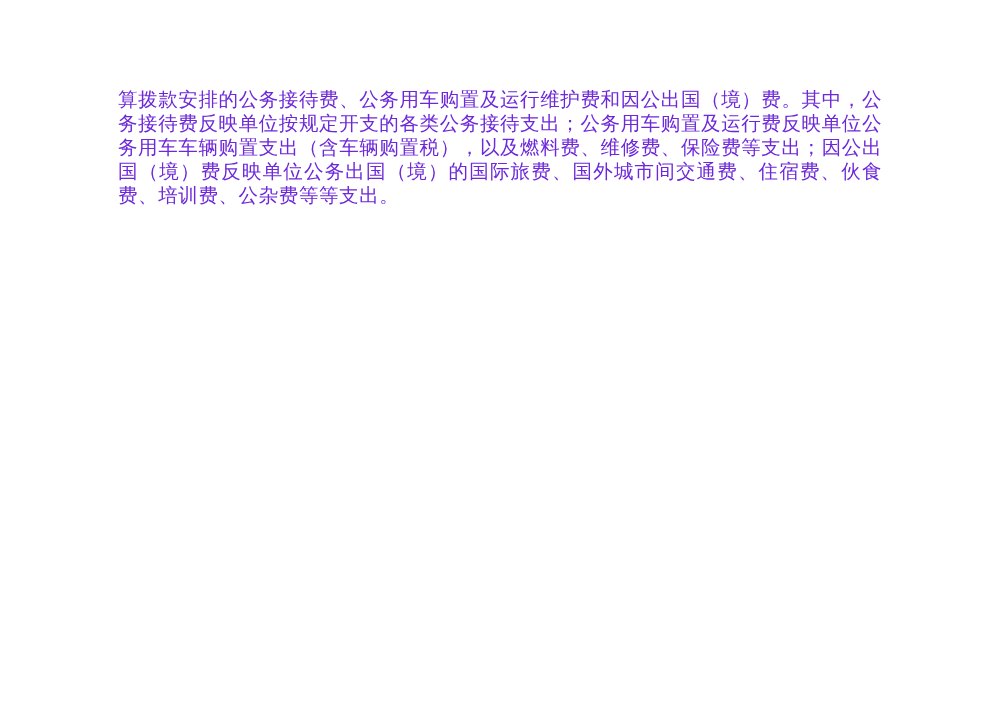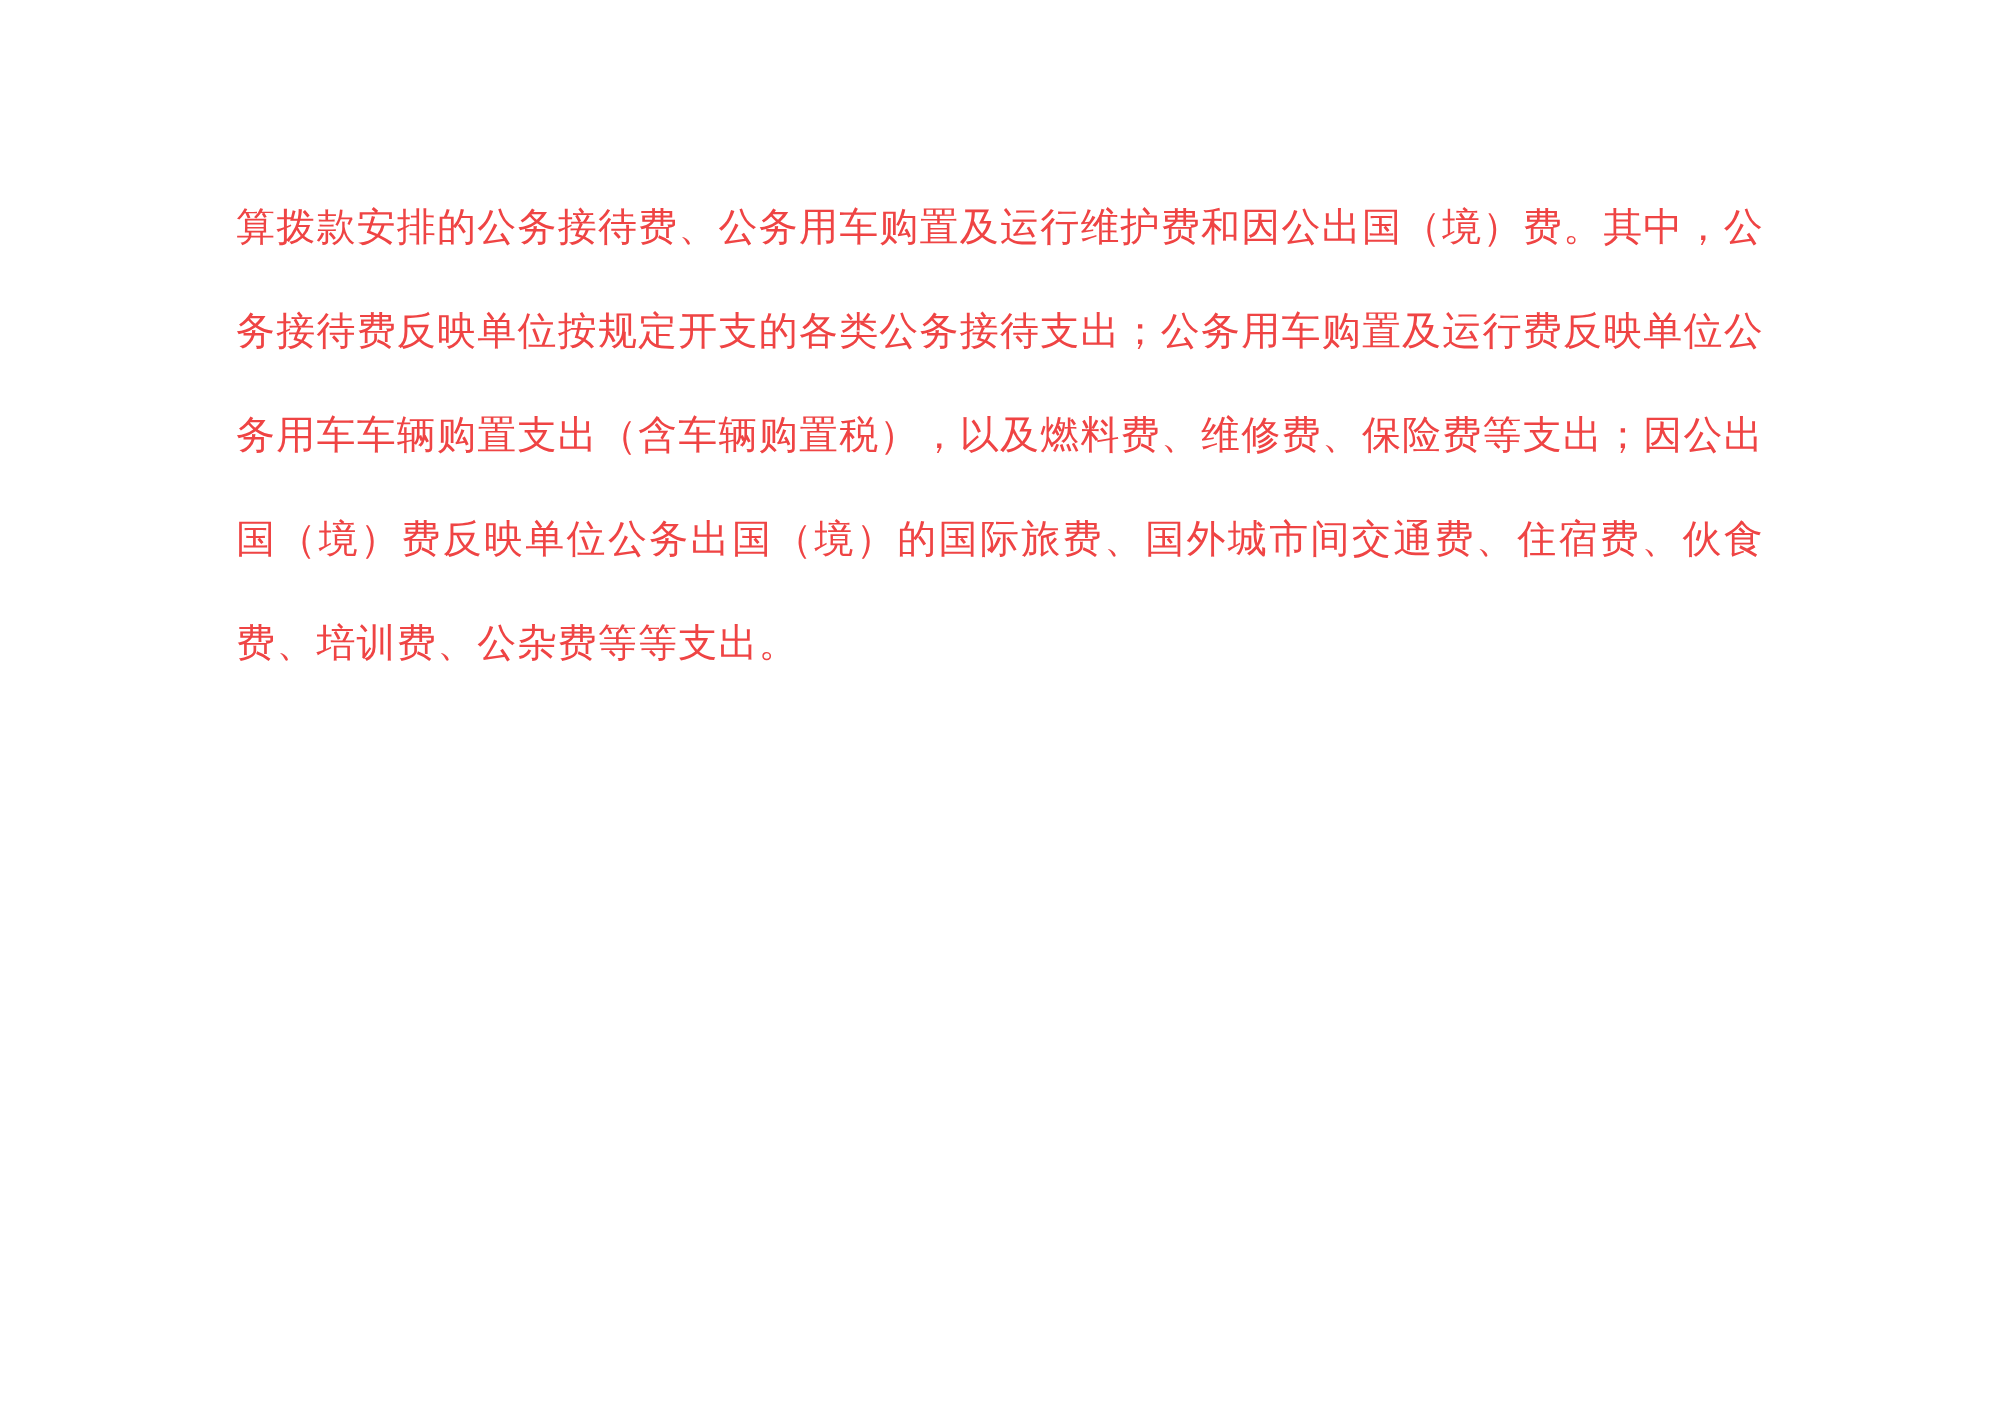--- a/index.html
+++ b/index.html
@@ -21,22 +21,22 @@
     box-sizing: border-box;
   }
   .doc-body {
     position: absolute;
     left: 118px;
     top: 88px;
     width: 764px;
   }
   .paragraph {
     font-size: 19.5px;
-    line-height: 52px;
-    color: #ef4444;
+    line-height: 24px;
+    color: #6d28d9;
     text-align: justify;
     text-justify: inter-ideograph;
     letter-spacing: 0.6px;
     margin: 0;
     font-family: "DejaVu Serif", "Liberation Serif", serif;
     font-weight: 500;
   }
 </style>
 </head>
 <body>

